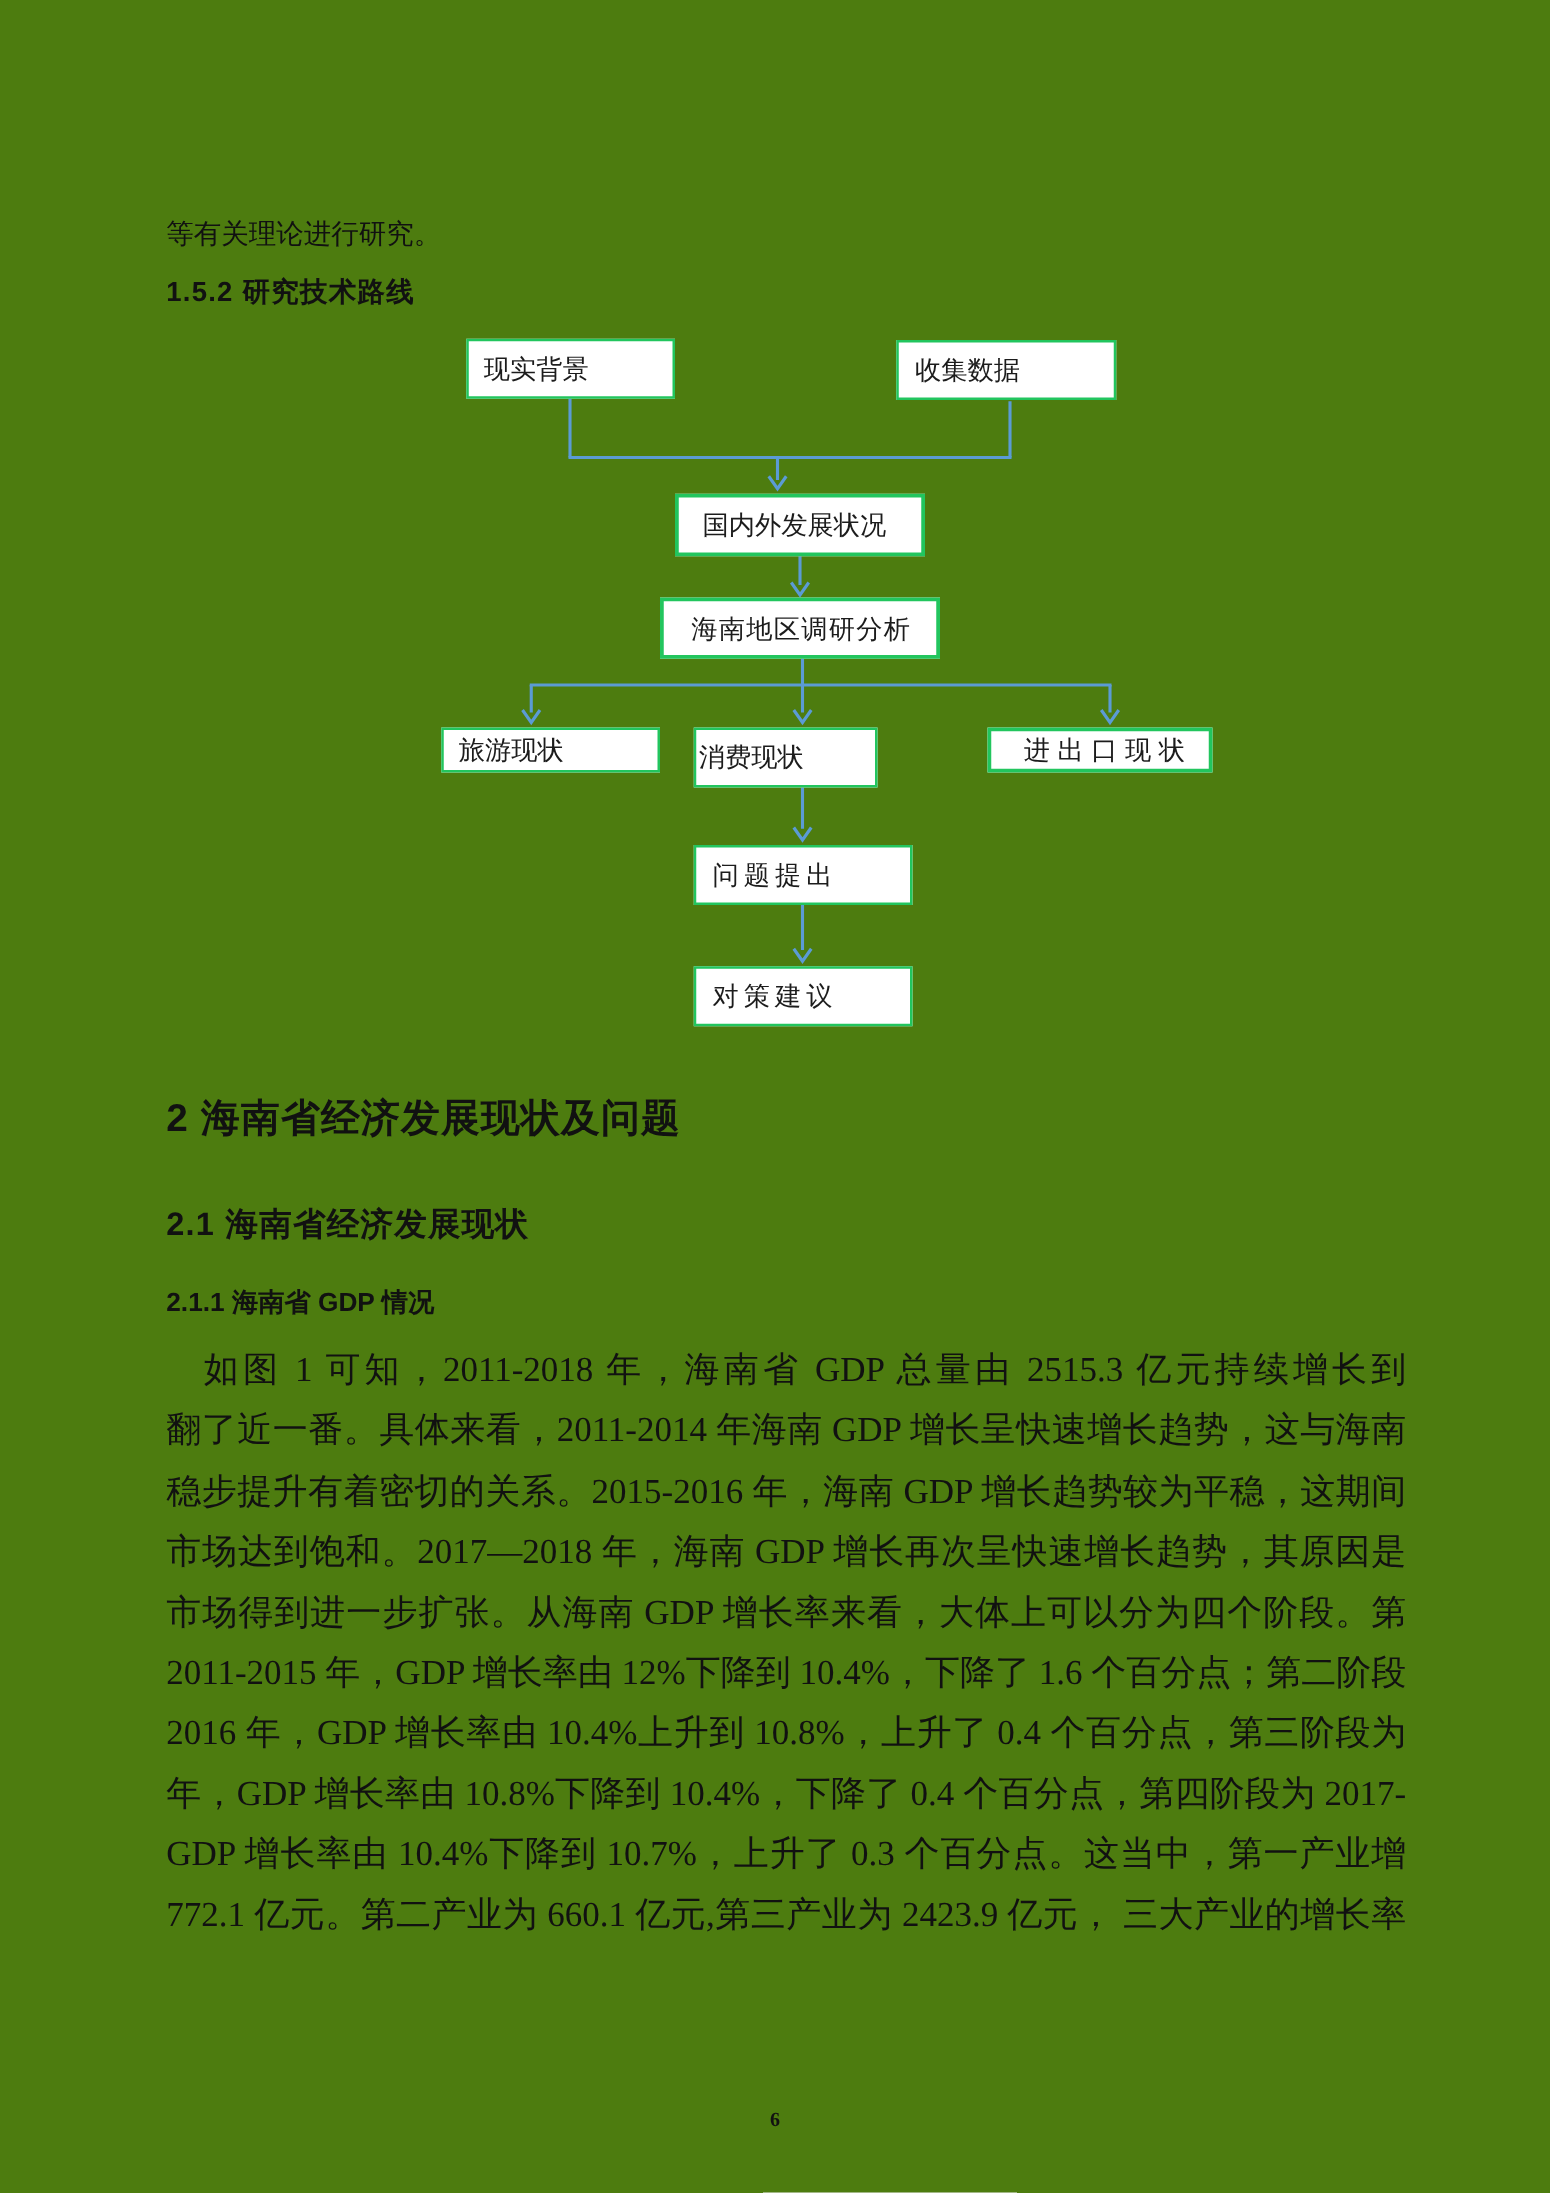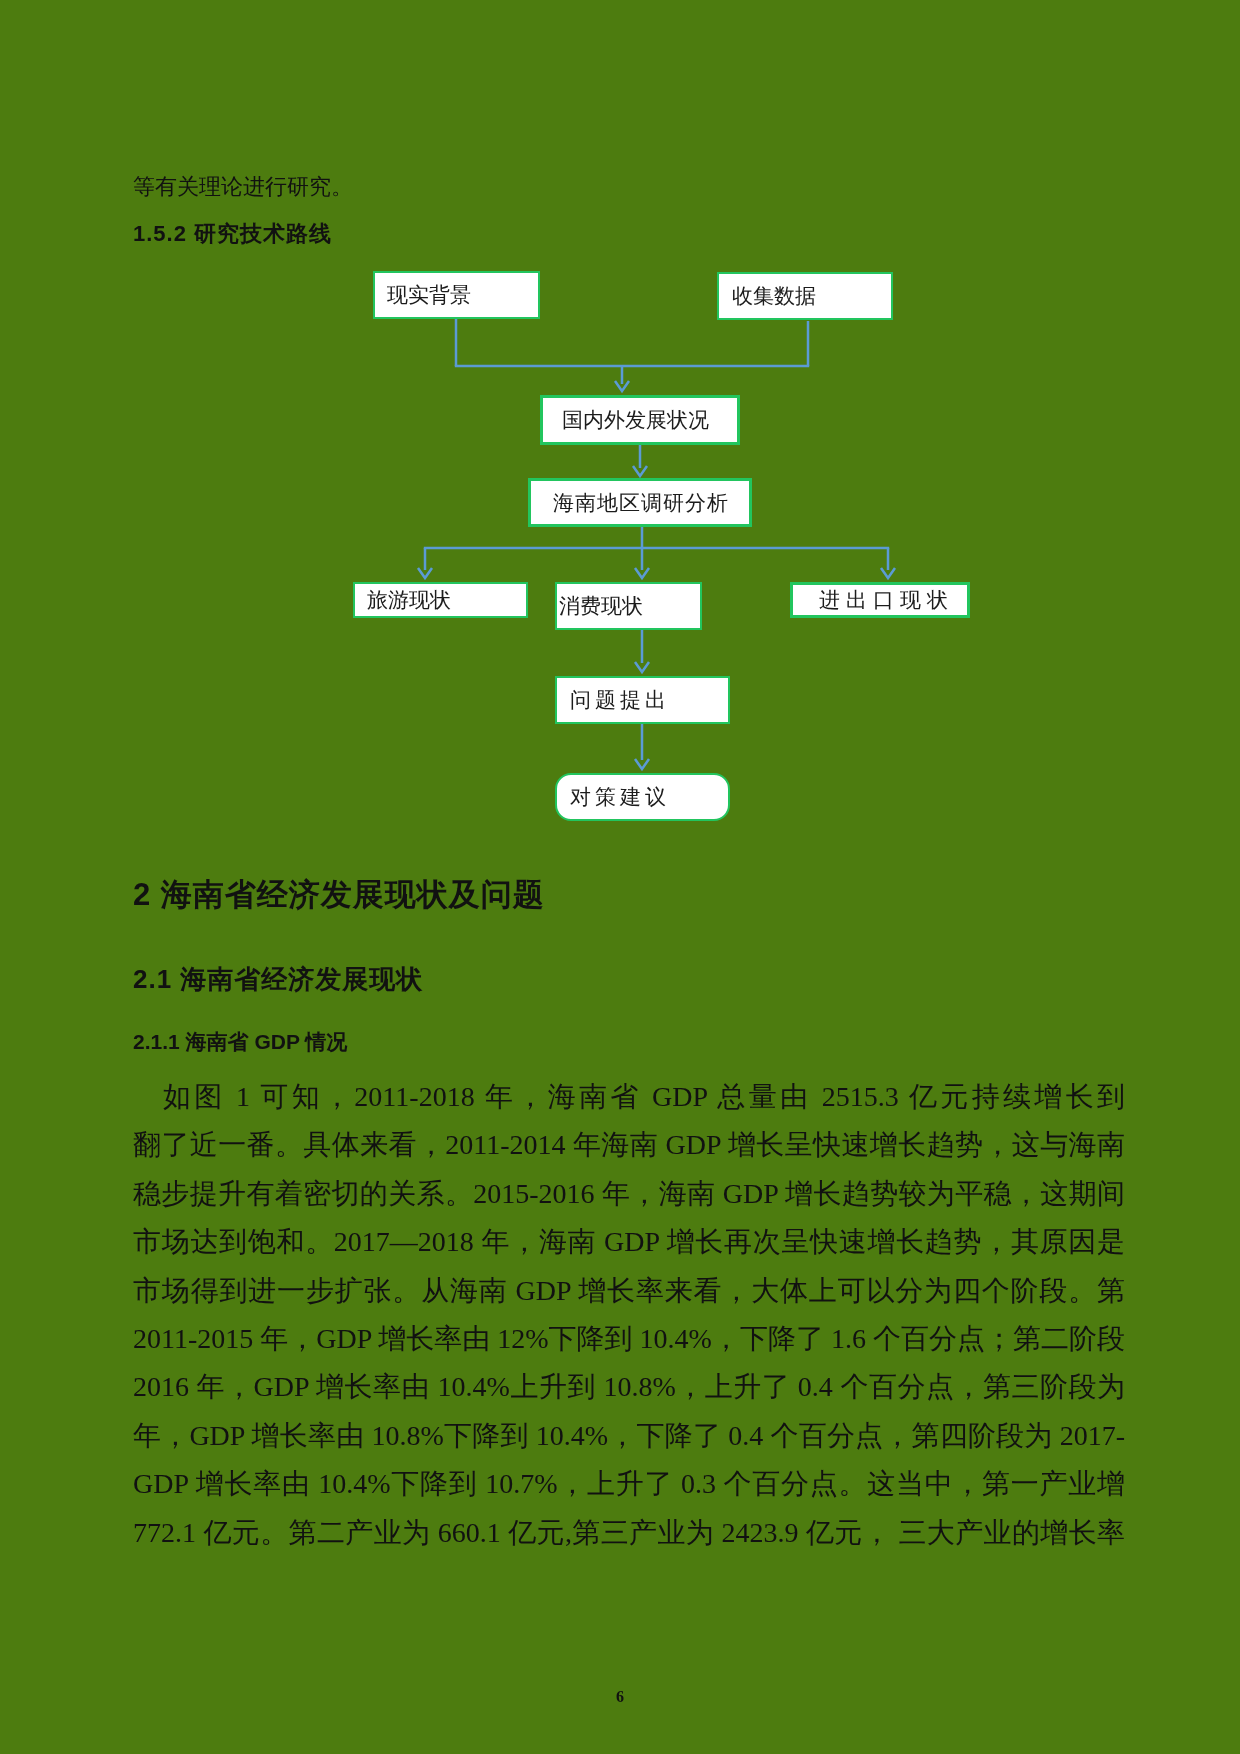--- a/index.html
+++ b/index.html
@@ -41,21 +41,21 @@
   }
   .fc-box.thick { border-width:3px; }
   .b-reality { left:373px; top:271px; width:167px; height:48px; padding-left:12px; }
   .b-collect { left:717px; top:272px; width:176px; height:48px; padding-left:13px; }
   .b-domestic { left:540px; top:395px; width:200px; height:50px; padding-left:19px; }
   .b-hainan { left:528px; top:478px; width:224px; height:49px; padding-left:22px; letter-spacing:1px; }
   .b-tourism { left:332px; top:582px; width:175px; height:36px; padding-left:12px;margin-left:21px; }
   .b-consumption { left:555px; top:582px; width:147px; height:48px; padding-left:2px; }
   .b-importexport { left:790px; top:582px; width:180px; height:36px; padding-left:26px; letter-spacing:6px; }
   .b-problem { left:555px; top:676px; width:175px; height:48px; padding-left:13px; letter-spacing:4px; }
-  .b-suggestion { left:555px; top:773px; width:175px; height:48px; padding-left:13px; letter-spacing:4px;border-radius:16px; }
+  .b-suggestion { left:555px; top:773px; width:175px; height:48px; padding-left:13px; letter-spacing:4px; }
 </style>
 </head>
 <body>
 
 <div class="page">
 
   <div class="abs intro-line">等有关理论进行研究。</div>
   <div class="abs h152">1.5.2 研究技术路线</div>
 
   <div class="abs fc">

